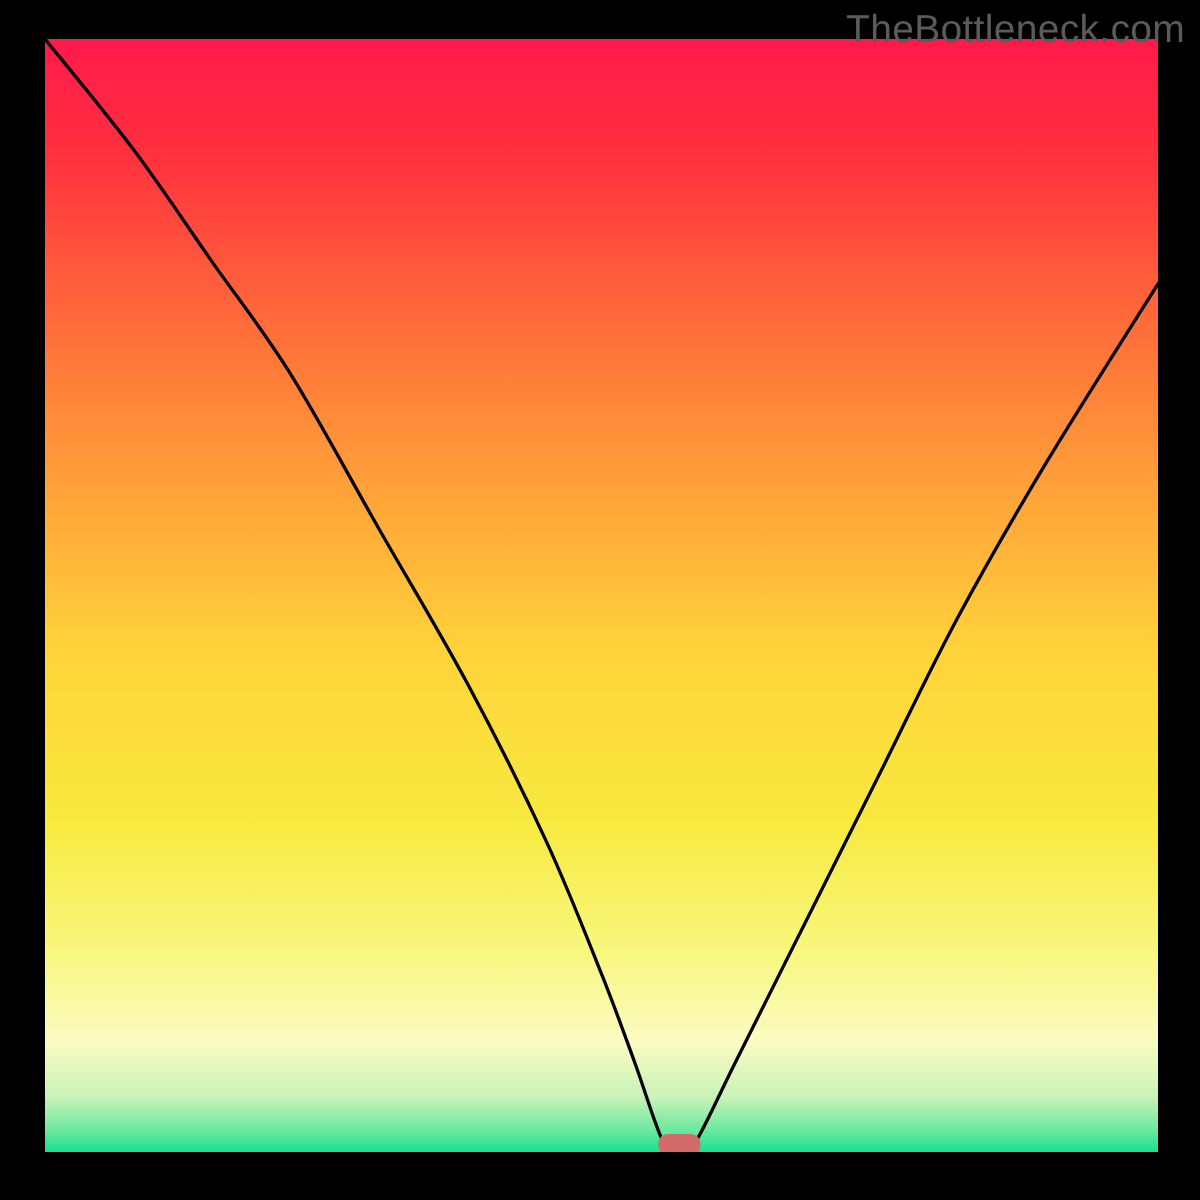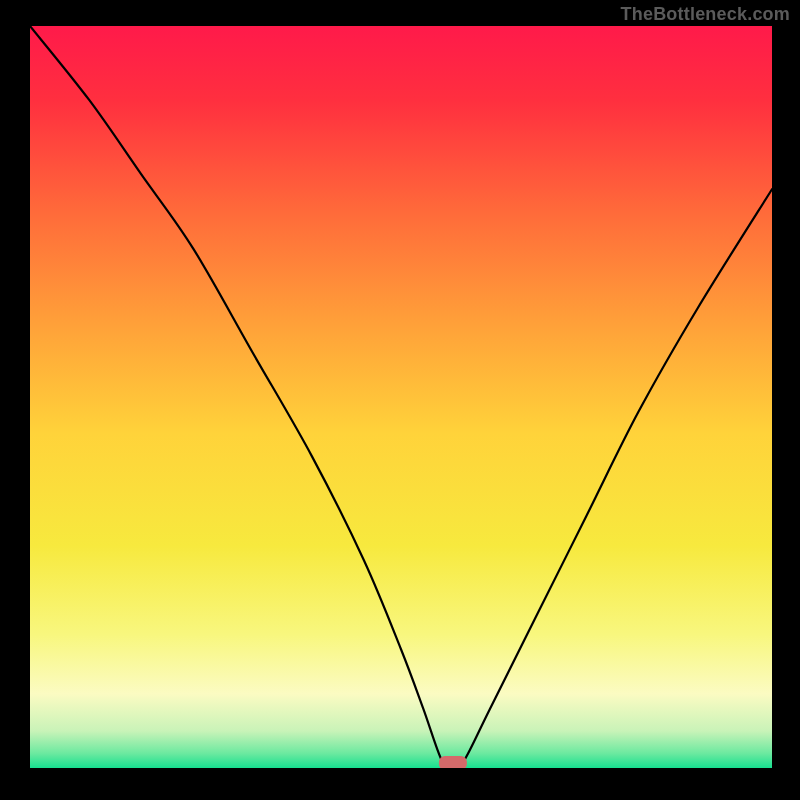--- a/index.html
+++ b/index.html
@@ -15,22 +15,22 @@
     position: relative;
     width: 800px;
     height: 800px;
     background: #000;
   }
   .watermark {
     position: absolute;
     top: 4px;
     right: 10px;
     color: #5b5b5b;
-    font-size: 18px;
-    font-weight: 700;
+    font-size: 26px;
+    font-weight: 400;
     letter-spacing: 0.2px;
     z-index: 10;
   }
   .plot {
     position: absolute;
     left: 30px;
     top: 26px;
     width: 742px;
     height: 742px;
   }

